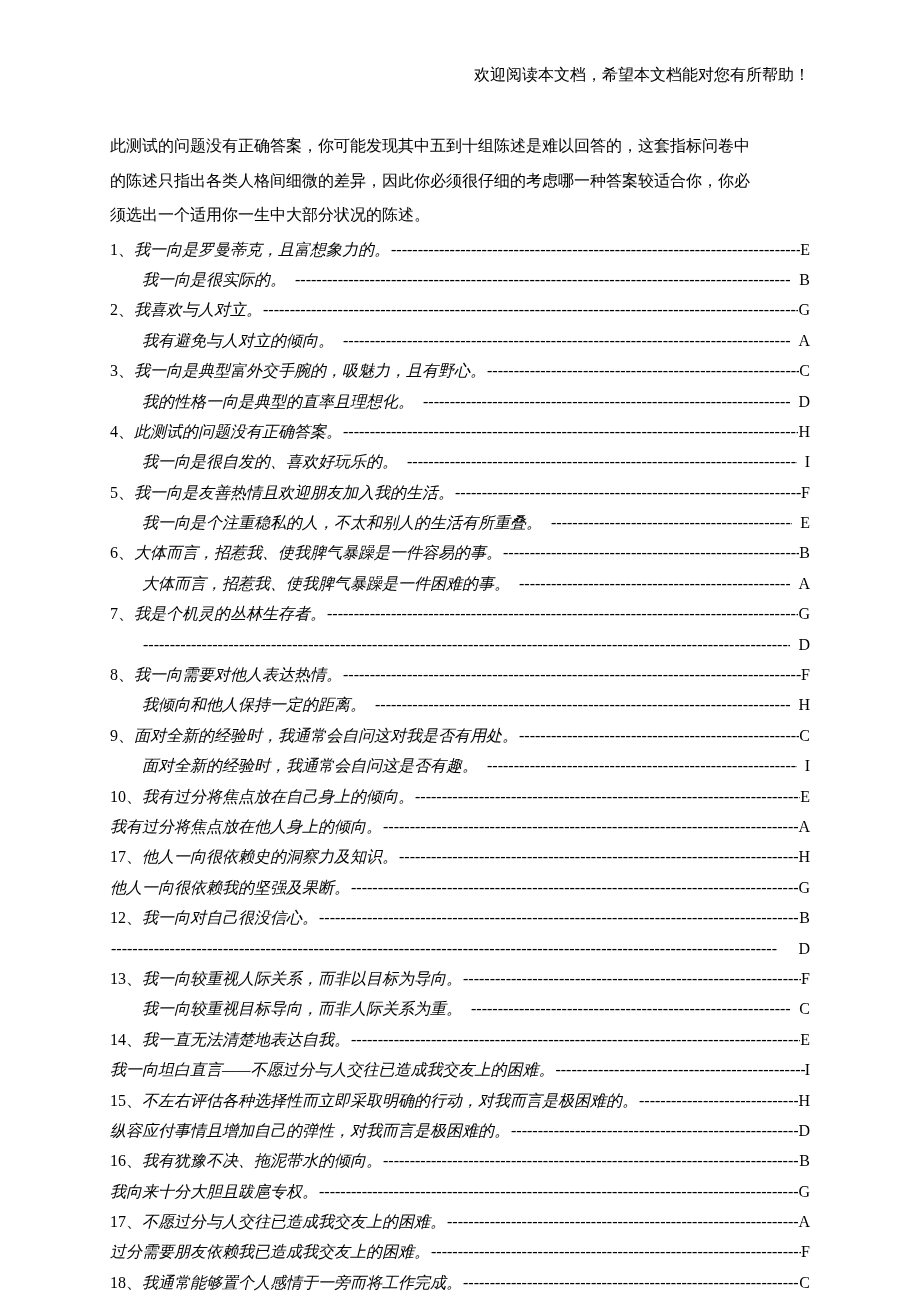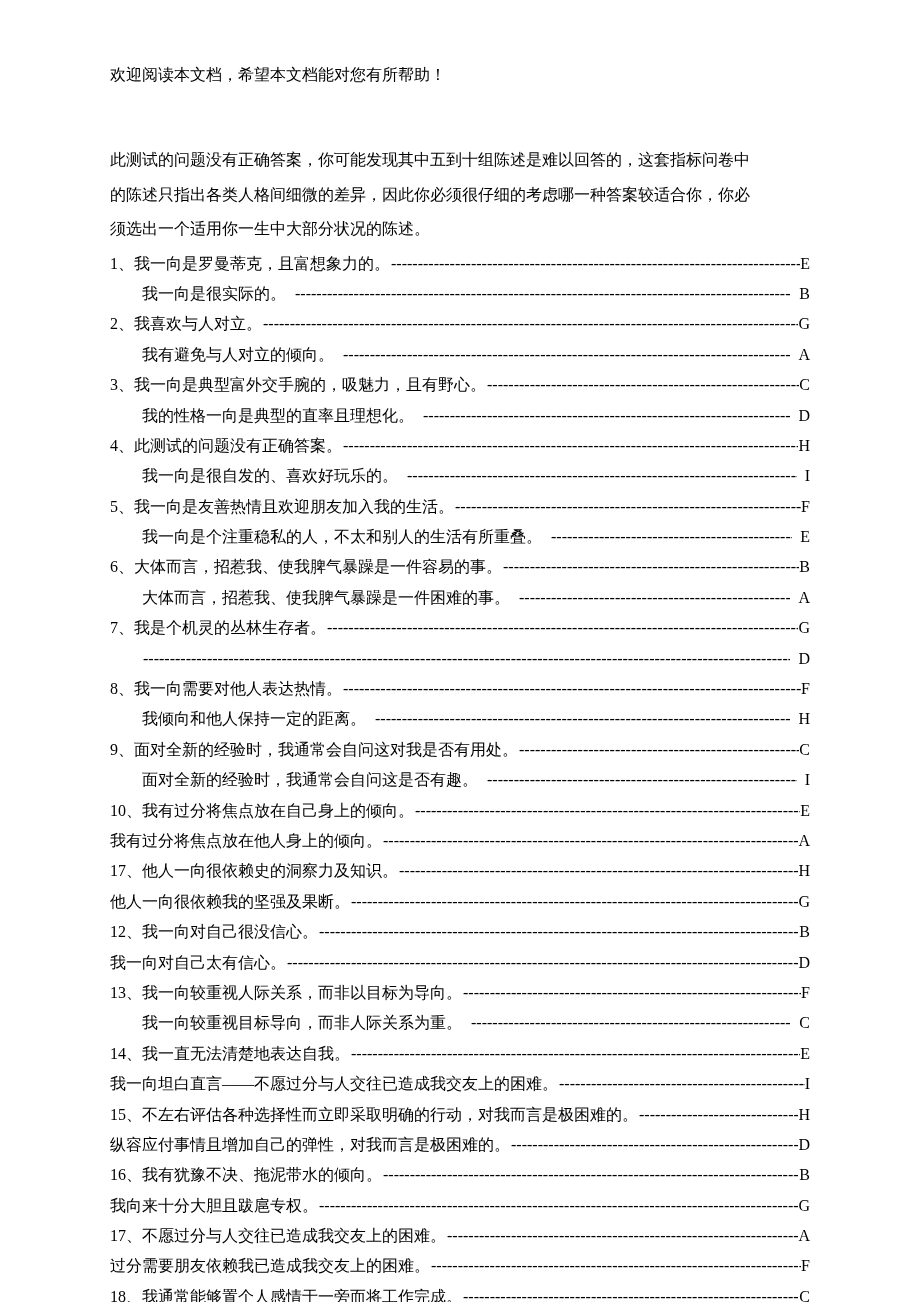--- a/index.html
+++ b/index.html
@@ -13,42 +13,43 @@
   }
   .page {
     width: 920px;
     min-height: 1302px;
     box-sizing: border-box;
     padding: 60px 110px 60px 110px;
     margin: 0 auto;
     position: relative;
   }
   .header {
-    text-align: left;
-    margin-bottom: 55px;
+    text-align: right;
+    margin-bottom: 41px;
   }
   .intro {
     margin-bottom: 4px;
   }
   .q-line {
     display: flex;
     align-items: baseline;
     white-space: nowrap;
   }
   .q-line.indent {
     padding-left: 32px;
     gap: 8px;
   }
   .q-num {
     flex: 0 0 auto;
     white-space: nowrap;
   }
   .q-text {
     flex: 0 0 auto;
     white-space: nowrap;
+    font-style: italic;
   }
   .q-dash {
     flex: 1 1 auto;
     overflow: hidden;
     letter-spacing: 0px;
     color: #000;
     padding: 0 1px;
   }
   .q-dash::before {
     content: "-----------------------------------------------------------------------------------------------------------------------------";
@@ -194,21 +195,20 @@
         <span class="q-dash"></span>
         <span class="q-ans">G</span>
       </div>
       <div class="q-line">
         <span class="q-num">12、</span>
         <span class="q-text">我一向对自己很没信心。</span>
         <span class="q-dash"></span>
         <span class="q-ans">B</span>
       </div>
       <div class="q-line">
-        <span class="q-text">我一向对自己太有信心。</span>
         <span class="q-dash"></span>
         <span class="q-ans">D</span>
       </div>
       <div class="q-line">
         <span class="q-num">13、</span>
         <span class="q-text">我一向较重视人际关系，而非以目标为导向。</span>
         <span class="q-dash"></span>
         <span class="q-ans">F</span>
       </div>
       <div class="q-line indent">

